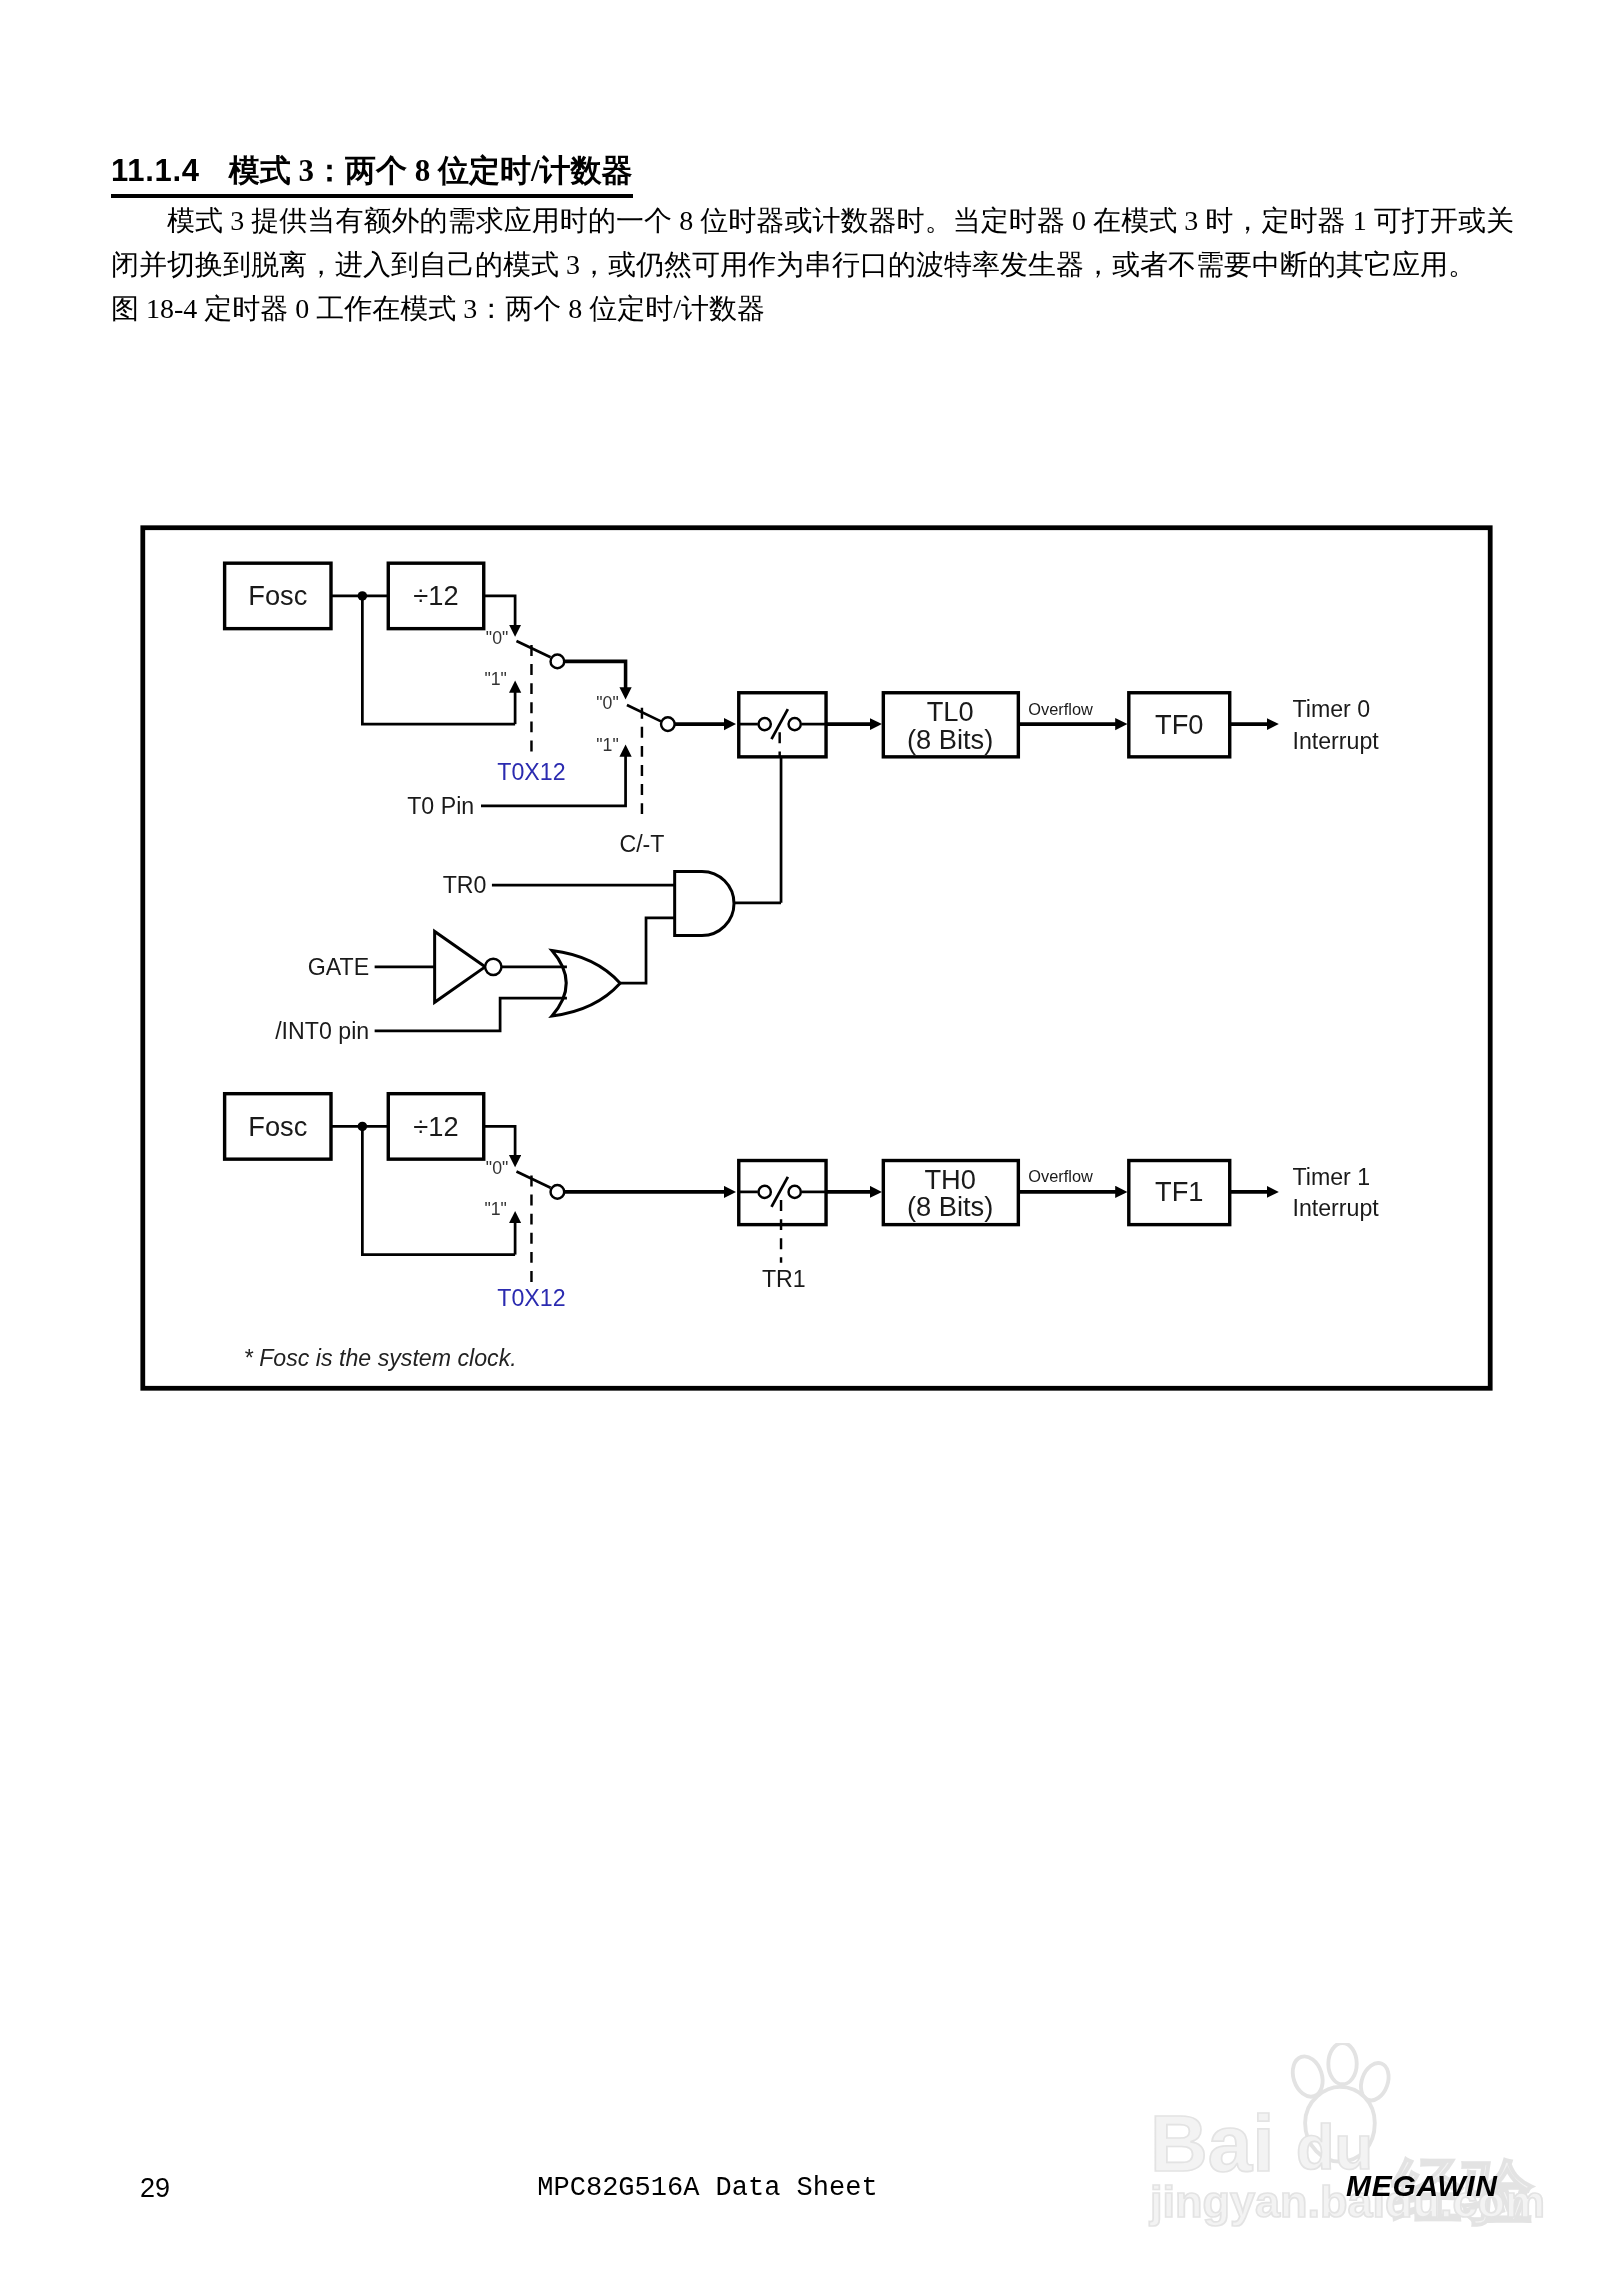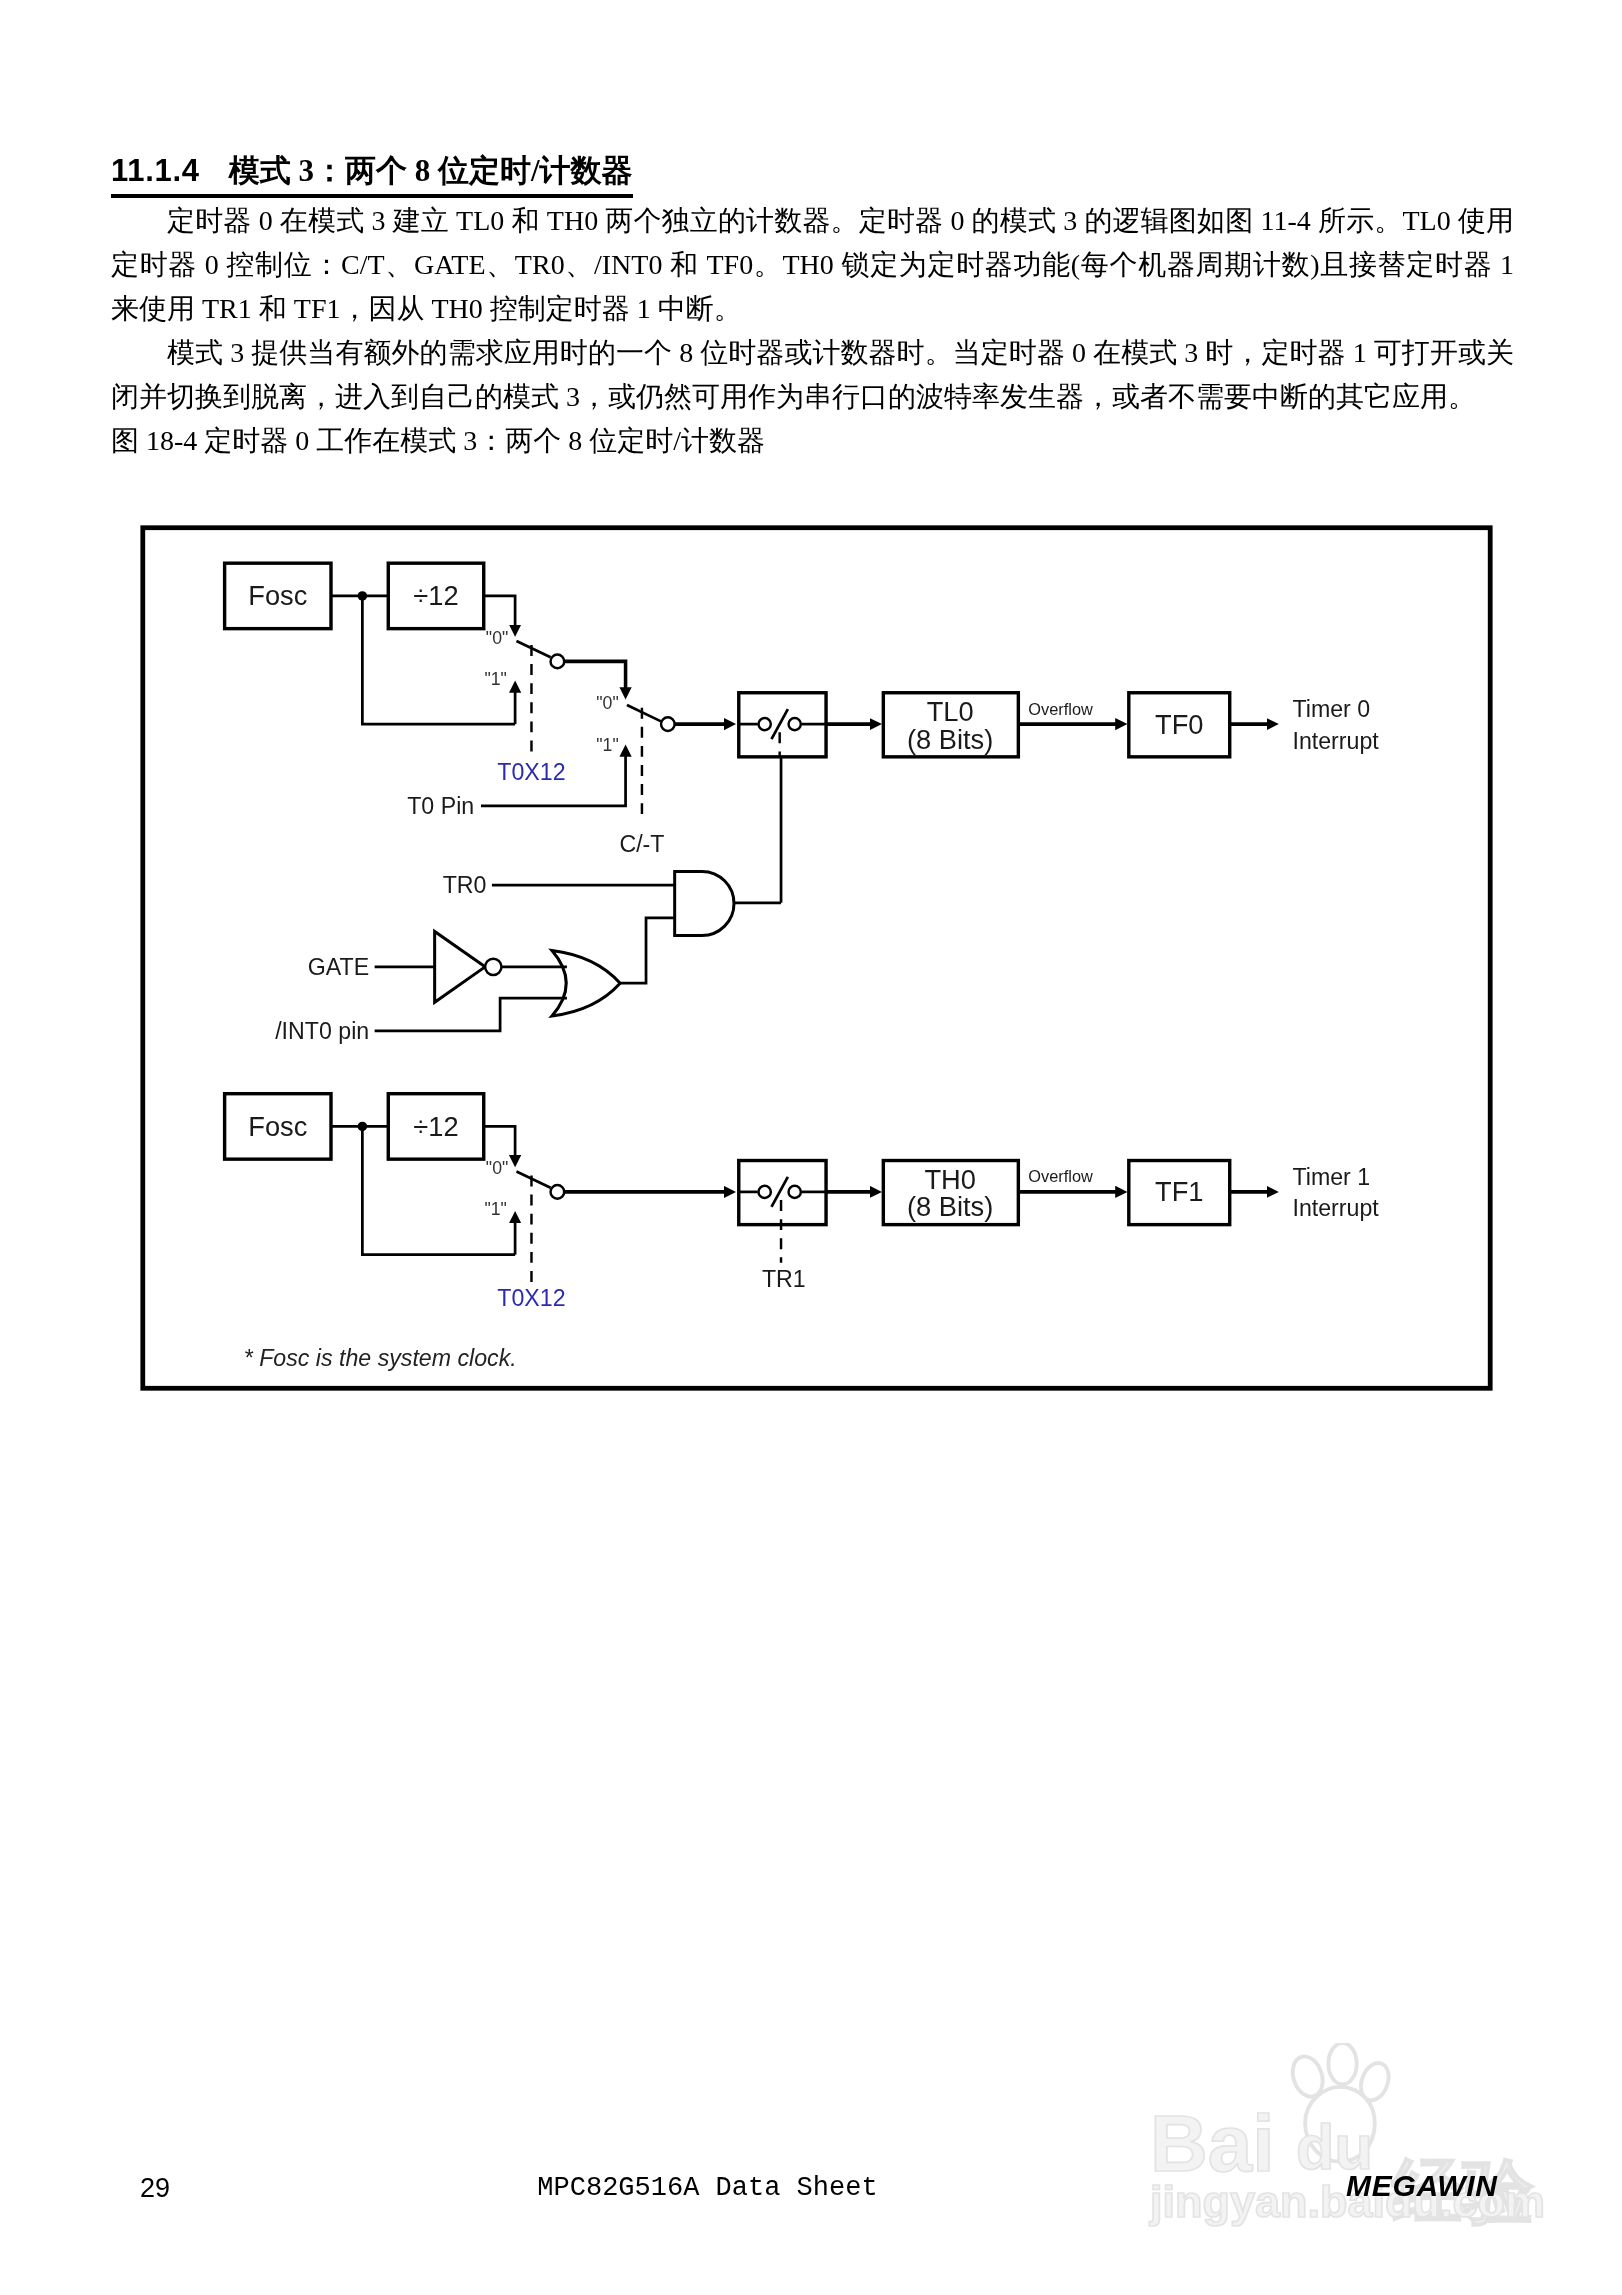--- a/index.html
+++ b/index.html
@@ -65,21 +65,20 @@
 </svg>
 <div class="abs wm wm1b">du</div>
 <div class="abs wm wm1c">经验</div>
 <div class="abs wm wm2">jingyan.baidu.com</div>
 
 <div class="abs heading">
   <span class="num">11.1.4</span><span class="ttl">模式 3：两个 8 位定时/计数器</span>
 </div>
 
 <div class="abs bodytext">
-  <p>定时器 0 在模式 3 建立 TL0 和 TH0 两个独立的计数器。定时器 0 的模式 3 的逻辑图如图 11-4 所示。TL0 使用定时器 0 控制位：C/T、GATE、TR0、/INT0 和 TF0。TH0 锁定为定时器功能(每个机器周期计数)且接替定时器 1 来使用 TR1 和 TF1，因从 TH0 控制定时器 1 中断。</p>
   <p>模式 3 提供当有额外的需求应用时的一个 8 位时器或计数器时。当定时器 0 在模式 3 时，定时器 1 可打开或关闭并切换到脱离，进入到自己的模式 3，或仍然可用作为串行口的波特率发生器，或者不需要中断的其它应用。</p>
   <p class="caption">图 18-4 定时器 0 工作在模式 3：两个 8 位定时/计数器</p>
 </div>
 
 <svg class="abs diagram" width="1353" height="866" viewBox="0 0 992 635">
   <defs>
     <marker id="arr" markerUnits="userSpaceOnUse" markerWidth="10" markerHeight="10" refX="5" refY="4.5" orient="auto">
       <path d="M0,0 L9,4.5 L0,9 Z" fill="#000"></path>
     </marker>
   </defs>

